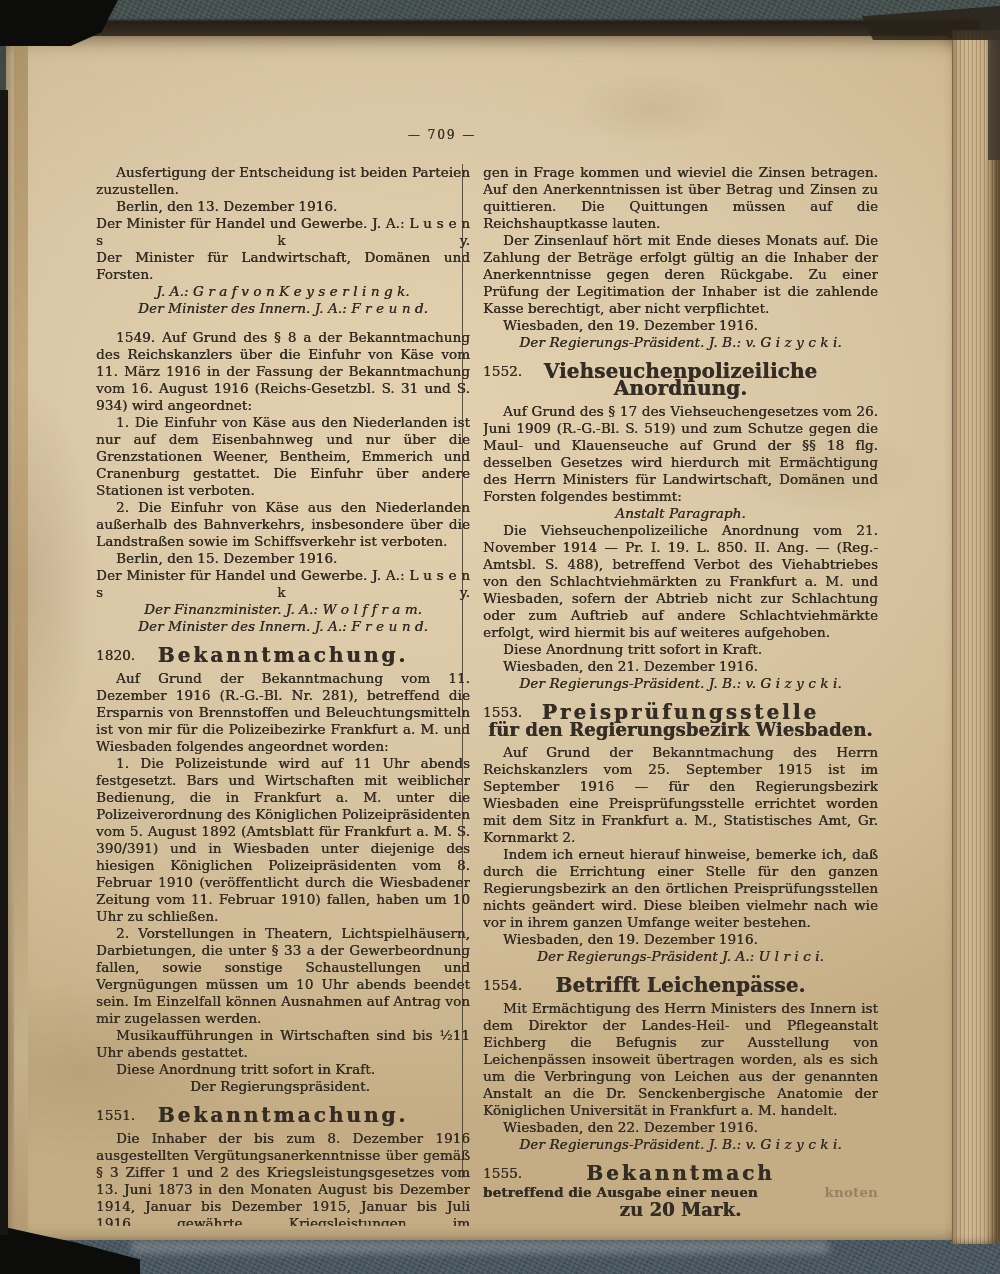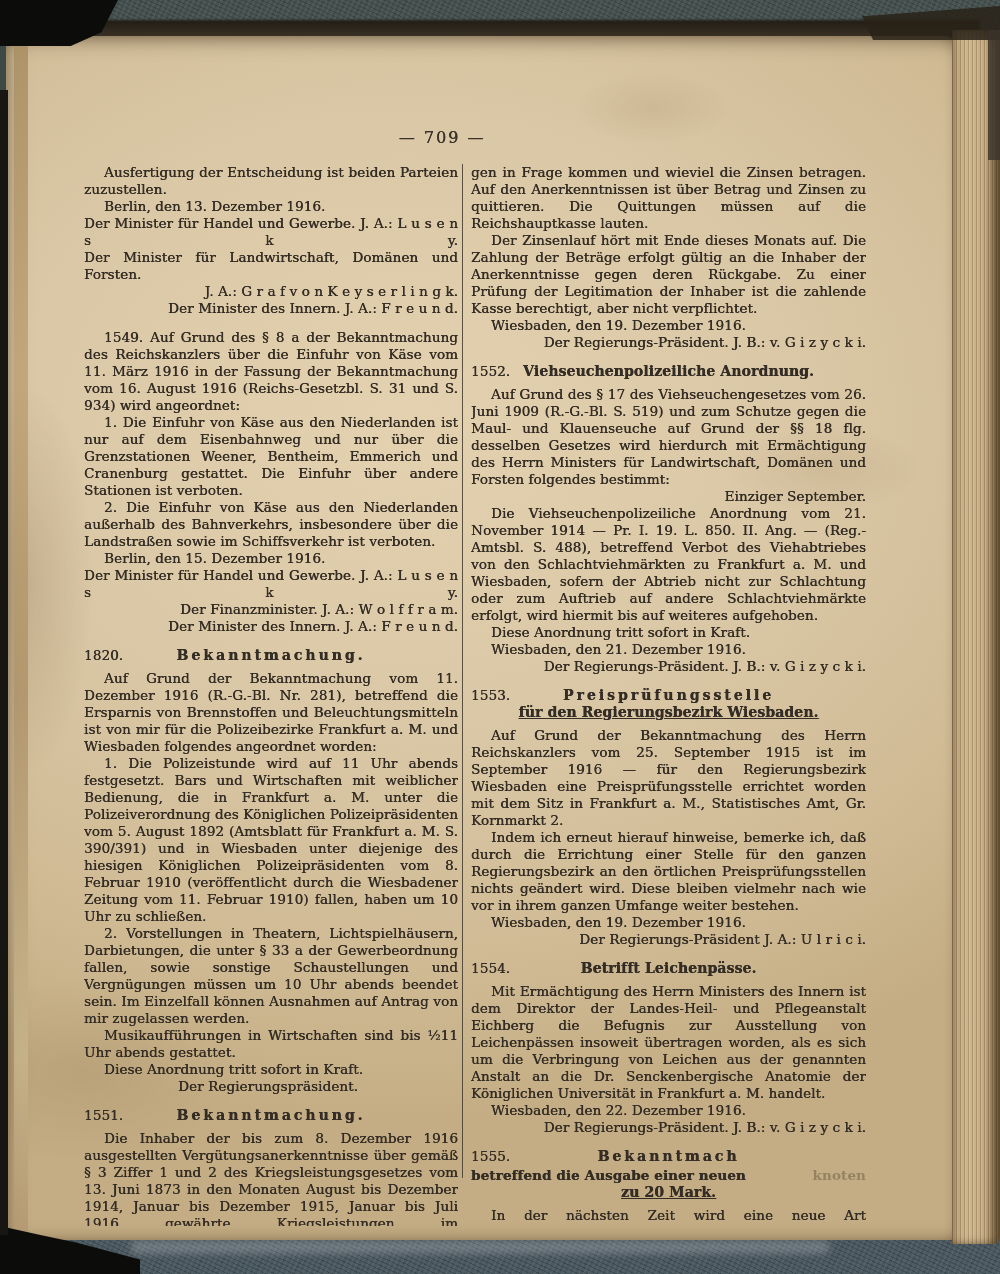--- a/index.html
+++ b/index.html
@@ -55,41 +55,41 @@
     opacity:.85;filter:blur(.4px);}
   .fore-edge{position:absolute;left:952px;top:30px;width:48px;height:1214px;
     border-radius:0 14px 6px 0;
     background:
       repeating-linear-gradient(90deg, rgba(92,64,32,.28) 0 1px, rgba(255,255,255,.14) 1px 2px, rgba(0,0,0,0) 2px 4px),
       linear-gradient(90deg,#bda37c 0%,#cdb68f 35%,#c2a981 70%,#8f7851 100%);
     box-shadow:inset -7px 0 9px rgba(38,24,10,.5), inset 5px 0 7px -4px rgba(55,38,18,.55);}
   
   .content{position:absolute;left:78px;top:46px;width:782px;color:#342d25;}
   .pagenum{position:absolute;top:46px;left:308px;width:100px;text-align:center;
-    font-size:16px;letter-spacing:2px;color:#3a332b;
+    font-size:12px;letter-spacing:2px;color:#3a332b;
     text-shadow:.3px 0 0 currentColor;}
-  .cols{position:absolute;top:82px;left:0;width:782px;display:flex;}
+  .cols{position:absolute;top:82px;left:12px;width:782px;display:flex;}
   .col{font-size:13.5px;line-height:17px;text-shadow:.35px 0 0 currentColor;
     letter-spacing:.1px;height:1062px;overflow:hidden;}
   .col-l{width:374px;}
   .col-r{width:395px;margin-left:13px;}
   .divider{position:absolute;left:378px;top:0;width:1px;height:1014px;
     background:#42392c;opacity:.85;}
   p{margin:0;}
   .p{text-indent:20px;text-align:justify;}
   .dl{text-indent:20px;}
-  .c{text-align:right;}
+  .c{text-align:center;font-style:italic;}
   .r{text-align:center;padding-right:6px;}
   .jst{text-align:justify;text-align-last:justify;}
   .sec{margin-top:12px;}
   .headrow{position:relative;margin:10px 0 6px;}
   .secnum{position:absolute;left:0;top:0;font-weight:normal;}
-  .h{text-align:center;font-weight:bold;font-size:14px;}
+  .h{text-align:center;font-weight:bold;font-size:20px;}
   .ls{letter-spacing:3px;}
-  .h2{text-align:center;font-weight:bold;font-size:14px;text-decoration:underline;}
+  .h2{text-align:center;font-weight:bold;font-size:18px;}
   .split{display:flex;justify-content:space-between;font-weight:bold;margin-top:2px;text-align:right;}
   .faded{color:rgba(72,60,42,.38);text-shadow:none;font-weight:bold;}
 </style>
 </head>
 <body>
 
 <div class="cover cover-top"></div>
 <div class="cover cover-bottom"></div>
 <div class="smudge"></div>
 <div class="shadow-band"></div>
@@ -153,21 +153,21 @@
           <p class="dl">Wiesbaden, den 19. Dezember 1916.</p>
           <p class="c">Der Regierungs-Präsident.  J. B.: v. G i z y c k i.</p>
         </div>
 
         <div class="sec">
           <div class="headrow">
             <span class="secnum">1552.</span>
             <div class="h">Viehseuchenpolizeiliche Anordnung.</div>
           </div>
           <p class="p">Auf Grund des § 17 des Viehseuchengesetzes vom 26. Juni 1909 (R.-G.-Bl. S. 519) und zum Schutze gegen die Maul- und Klauenseuche auf Grund der §§ 18 flg. desselben Gesetzes wird hierdurch mit Ermächtigung des Herrn Ministers für Landwirtschaft, Domänen und Forsten folgendes bestimmt:</p>
-          <p class="c">Einziger September.</p>
+          <p class="c">Anstalt Paragraph.</p>
           <p class="p">Die Viehseuchenpolizeiliche Anordnung vom 21. November 1914 — Pr. I. 19. L. 850. II. Ang. — (Reg.-Amtsbl. S. 488), betreffend Verbot des Viehabtriebes von den Schlachtviehmärkten zu Frankfurt a. M. und Wiesbaden, sofern der Abtrieb nicht zur Schlachtung oder zum Auftrieb auf andere Schlachtviehmärkte erfolgt, wird hiermit bis auf weiteres aufgehoben.</p>
           <p class="dl">Diese Anordnung tritt sofort in Kraft.</p>
           <p class="dl">Wiesbaden, den 21. Dezember 1916.</p>
           <p class="c">Der Regierungs-Präsident.  J. B.: v. G i z y c k i.</p>
         </div>
 
         <div class="sec">
           <div class="headrow">
             <span class="secnum">1553.</span>
             <div class="h ls">Preisprüfungsstelle</div>

